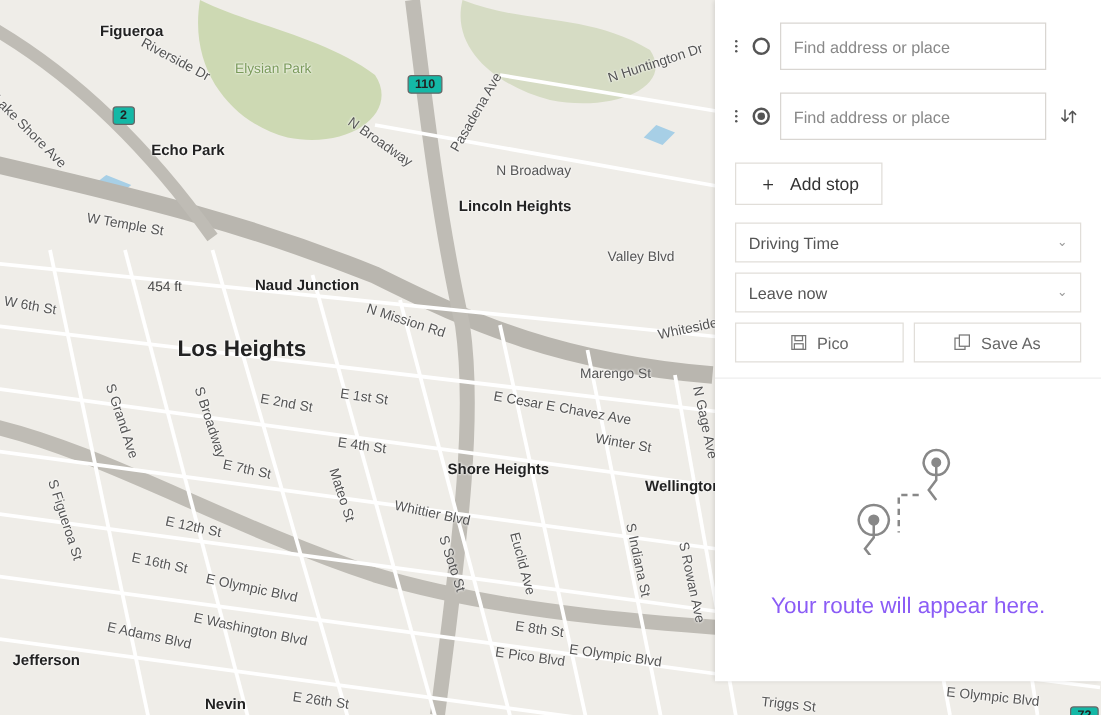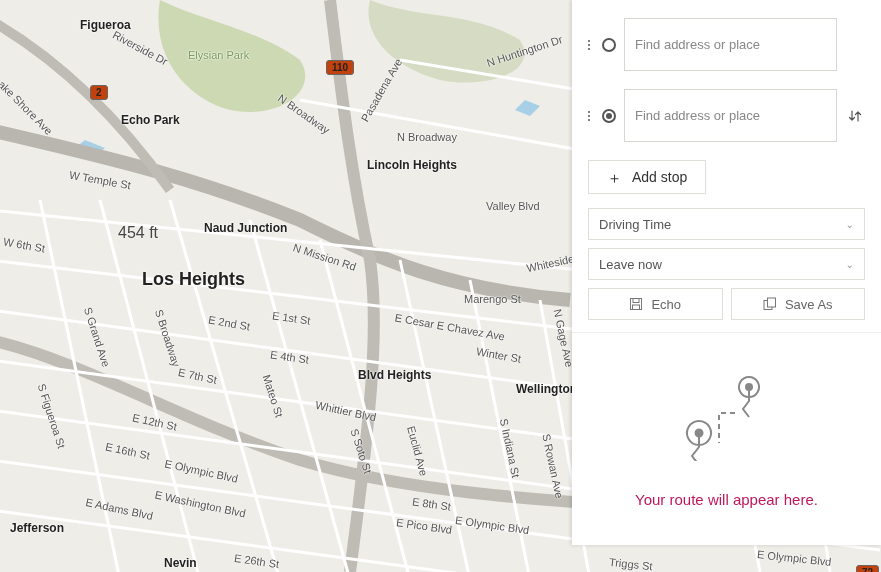--- a/index.html
+++ b/index.html
@@ -12,25 +12,25 @@
   position: absolute; inset: 0; background: #efede8;
 }
 .map-canvas svg { width: 100%; height: 100%; display: block; }
 .map-label {
   position: absolute; font-size: 11px; color: #555; white-space: nowrap;
   text-shadow: 0 0 2px #fff, 0 0 2px #fff;
 }
 .map-label.big { font-size: 18px; font-weight: 600; color: #222; }
 .map-label.area { font-size: 12px; font-weight: 600; color: #222; }
 .shield {
-  position: absolute; background: #c2410c; border: 1px solid #666; border-radius: 3px;
+  position: absolute; background: #14b8a6; border: 1px solid #666; border-radius: 3px;
   font-size: 10px; padding: 1px 5px; color: #222; font-weight: 600;
 }
 .ft-label {
-  position: absolute; font-size: 16px; color: #444;
+  position: absolute; font-size: 11px; color: #444;
   text-shadow: 0 0 2px #fff;
 }
 .panel {
   position: absolute; top: 0; right: 0; width: 309px; height: 545px;
   background: #fff; box-shadow: -1px 0 4px rgba(0,0,0,.15);
   display: flex; flex-direction: column;
 }
 .panel-top { padding: 18px 16px 12px; border-bottom: 1px solid #eee; }
 .stop-row {
   display: flex; align-items: center; gap: 8px; margin-bottom: 18px;
@@ -40,21 +40,21 @@
 }
 .drag-handle span { width: 2px; height: 2px; background: #555; border-radius: 50%; }
 .circle-icon {
   width: 14px; height: 14px; border: 2px solid #555; border-radius: 50%;
   display: flex; align-items: center; justify-content: center; flex-shrink: 0;
 }
 .circle-icon.filled::after {
   content: ""; width: 6px; height: 6px; background: #555; border-radius: 50%;
 }
 .stop-input {
-  flex: 1; height: 53px; border: 1px solid #d9d6d2; padding: 0 10px;
+  flex: 1; height: 38px; border: 1px solid #d9d6d2; padding: 0 10px;
   font-size: 13px; color: #333; outline: none;
 }
 .stop-input::placeholder { color: #888; }
 .swap-btn {
   width: 20px; height: 20px; cursor: pointer; display: flex;
   align-items: center; justify-content: center; color: #555;
 }
 .swap-placeholder { width: 20px; }
 .add-stop {
   display: inline-flex; align-items: center; gap: 10px;
@@ -72,21 +72,21 @@
 .btn {
   flex: 1; height: 32px; border: 1px solid #e1ded9; background: #fff;
   display: flex; align-items: center; justify-content: center; gap: 8px;
   font-size: 13px; color: #666; cursor: pointer;
 }
 .panel-bottom {
   flex: 1; display: flex; flex-direction: column; align-items: center;
   justify-content: center; padding: 20px; gap: 30px;
 }
 .route-illus { color: #777; }
-.route-msg { font-size: 15px; color: #be185d; }
+.route-msg { font-size: 18px; color: #8b5cf6; }
 </style>
 </head>
 <body>
 
 <div class="map-canvas">
   <svg viewBox="0 0 881 572">
     <rect width="881" height="572" fill="#efede8"></rect>
 
     <path d="M160 0 C 200 20 260 30 300 60 C 320 90 280 120 230 110 C 190 100 150 60 160 0 Z" fill="#cdd9b3"></path>
     <path d="M370 0 C 420 20 470 10 520 40 C 540 70 490 90 440 80 C 400 70 360 40 370 0 Z" fill="#d6dcc4"></path>
@@ -123,21 +123,21 @@
       <line x1="700" y1="250" x2="760" y2="572"></line>
       <line x1="780" y1="250" x2="830" y2="572"></line>
     </g>
   </svg>
 
   <div class="map-label big" style="left:142px;top:269px">Los Heights</div>
   <div class="map-label area" style="left:80px;top:18px">Figueroa</div>
   <div class="map-label area" style="left:121px;top:113px">Echo Park</div>
   <div class="map-label area" style="left:367px;top:158px">Lincoln Heights</div>
   <div class="map-label area" style="left:204px;top:221px">Naud Junction</div>
-  <div class="map-label area" style="left:358px;top:368px">Blvd Heights</div>
+  <div class="map-label area" style="left:358px;top:368px">Shore Heights</div>
   <div class="map-label area" style="left:516px;top:382px">Wellington Heights</div>
   <div class="map-label area" style="left:10px;top:521px">Jefferson</div>
   <div class="map-label area" style="left:164px;top:556px">Nevin</div>
   <div class="map-label" style="left:188px;top:49px;color:#7a9a5a;">Elysian Park</div>
 
   <div class="map-label" style="left:110px;top:42px;transform:rotate(28deg)">Riverside Dr</div>
   <div class="map-label" style="left:-4px;top:72px;transform:rotate(45deg);transform-origin:left">Lake Shore Ave</div>
   <div class="map-label" style="left:485px;top:45px;transform:rotate(-18deg)">N Huntington Dr</div>
   <div class="map-label" style="left:397px;top:131px">N Broadway</div>
   <div class="map-label" style="left:274px;top:108px;transform:rotate(35deg)">N Broadway</div>
@@ -225,21 +225,21 @@
       <span class="chevron">⌄</span>
     </div>
 
     <div class="btn-row">
       <div class="btn">
         <svg width="14" height="14" viewBox="0 0 14 14">
           <rect x="1.5" y="1.5" width="11" height="11" stroke="#777" fill="none"></rect>
           <rect x="4" y="1.5" width="6" height="4" stroke="#777" fill="none"></rect>
           <rect x="3.5" y="8" width="7" height="4.5" stroke="#777" fill="none"></rect>
         </svg>
-        <span>Echo</span>
+        <span>Pico</span>
       </div>
       <div class="btn">
         <svg width="14" height="14" viewBox="0 0 14 14">
           <rect x="1" y="3.5" width="8" height="9" stroke="#777" fill="none"></rect>
           <rect x="4.5" y="1" width="8" height="9" stroke="#777" fill="#fff"></rect>
         </svg>
         <span>Save As</span>
       </div>
     </div>
   </div>

